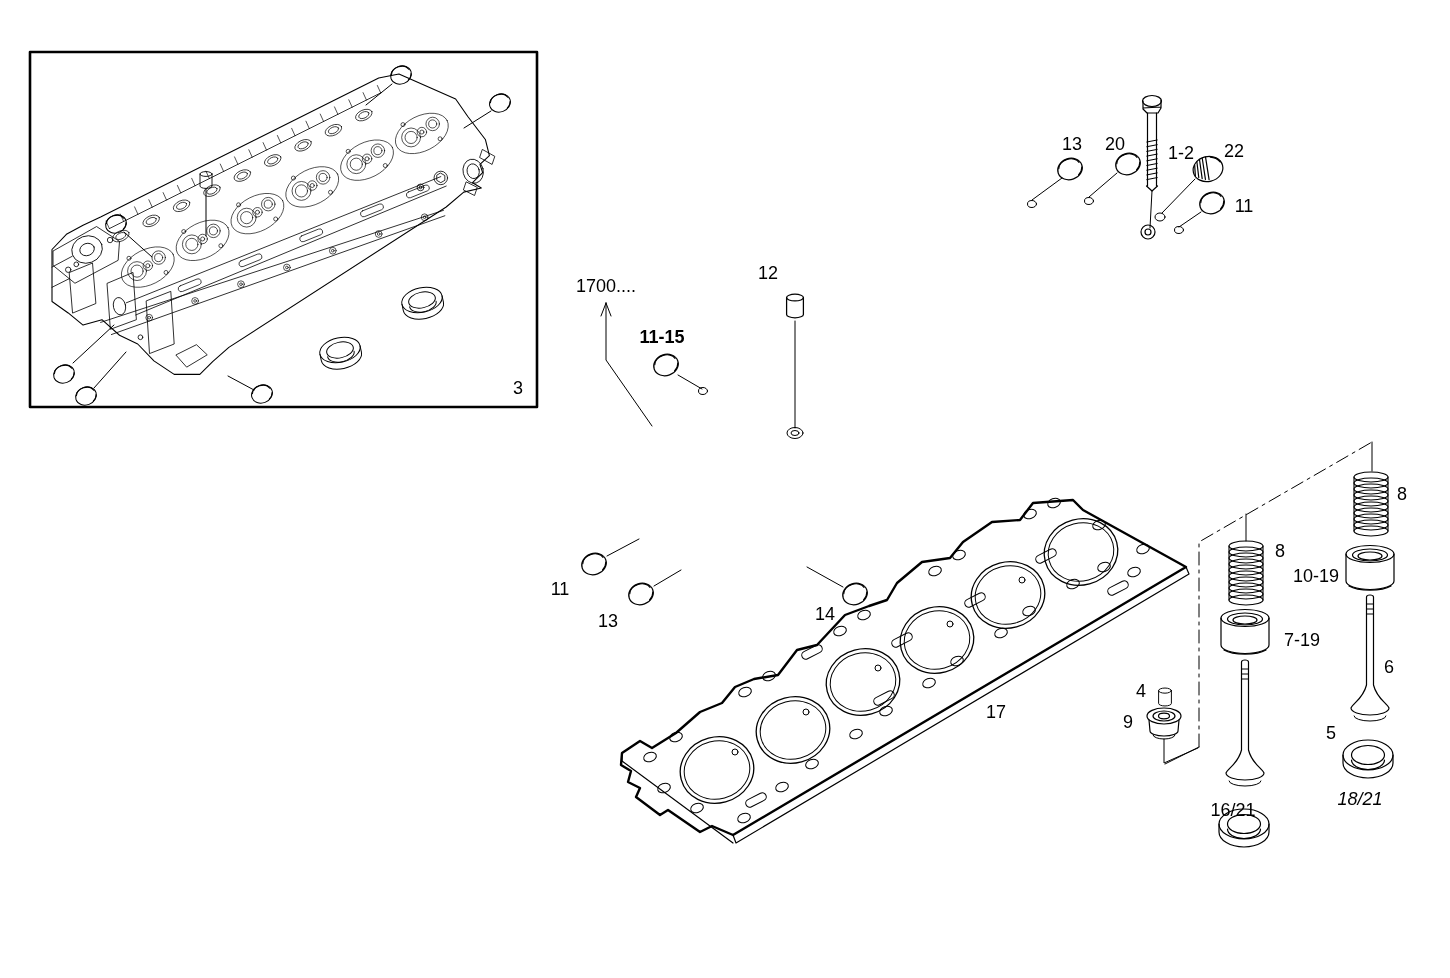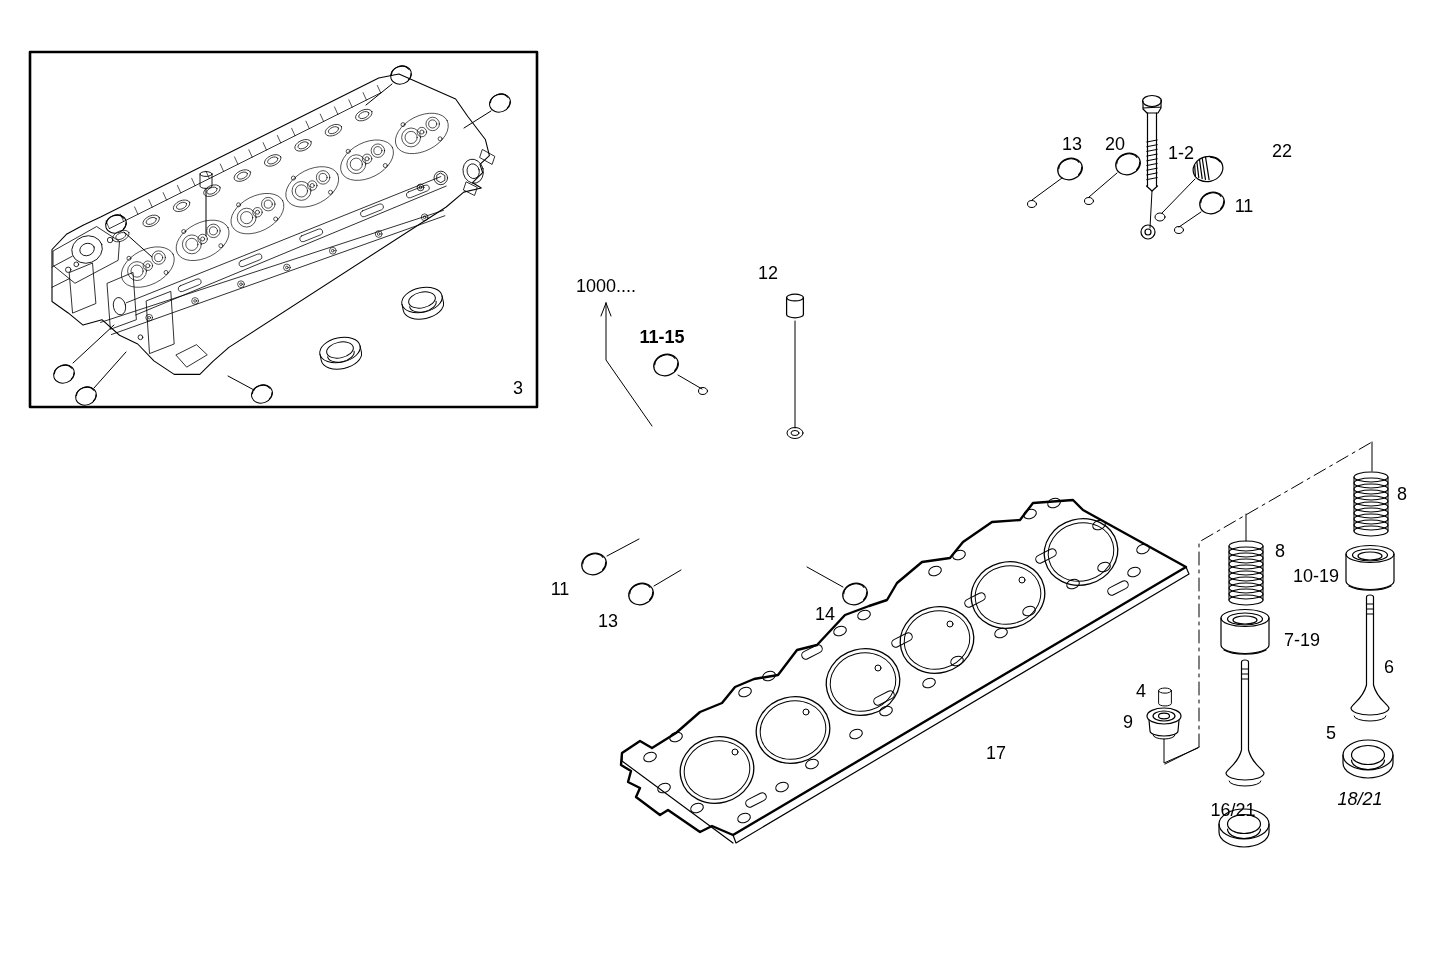--- a/index.html
+++ b/index.html
@@ -406,29 +406,29 @@
       <path stroke-width="1" d="M1153,735 A11,4 0 0 0 1175,735"></path>
     </g>
   </g>
 </svg>
 
 <div id="labels">
       <span class="label" style="left: 518px; top: 388px;">3</span>
       <span class="label" style="left: 1072px; top: 144px;">13</span>
       <span class="label" style="left: 1115px; top: 144px;">20</span>
       <span class="label" style="left: 1181px; top: 129px; margin-top: 24px;">1-2</span>
-      <span class="label" style="left: 1234px; top: 151px; margin-left: 48px;">22</span>
+      <span class="label" style="left: 1234px; top: 151px;">22</span>
       <span class="label" style="left: 1244px; top: 206px;">11</span>
       <span class="label" style="left: 768px; top: 273px;">12</span>
-      <span class="label" style="left: 606px; top: 286px;">1000....</span>
+      <span class="label" style="left: 606px; top: 286px;">1700....</span>
       <span class="label" style="left: 662px; top: 337px; font-weight: bold;">11-15</span>
       <span class="label" style="left: 560px; top: 589px;">11</span>
       <span class="label" style="left: 608px; top: 621px;">13</span>
       <span class="label" style="left: 825px; top: 614px;">14</span>
-      <span class="label" style="left: 996px; top: 712px; margin-top: 41px;">17</span>
+      <span class="label" style="left: 996px; top: 712px;">17</span>
       <span class="label" style="left: 1280px; top: 551px;">8</span>
       <span class="label" style="left: 1402px; top: 494px;">8</span>
       <span class="label" style="left: 1316px; top: 576px;">10-19</span>
       <span class="label" style="left: 1302px; top: 640px;">7-19</span>
       <span class="label" style="left: 1331px; top: 733px;">5</span>
       <span class="label" style="left: 1389px; top: 667px;">6</span>
       <span class="label" style="left: 1141px; top: 691px;">4</span>
       <span class="label" style="left: 1128px; top: 722px;">9</span>
       <span class="label" style="left: 1233px; top: 810px;">16/21</span>
       <span class="label" style="left: 1360px; top: 799px; font-style: italic;">18/21</span>

